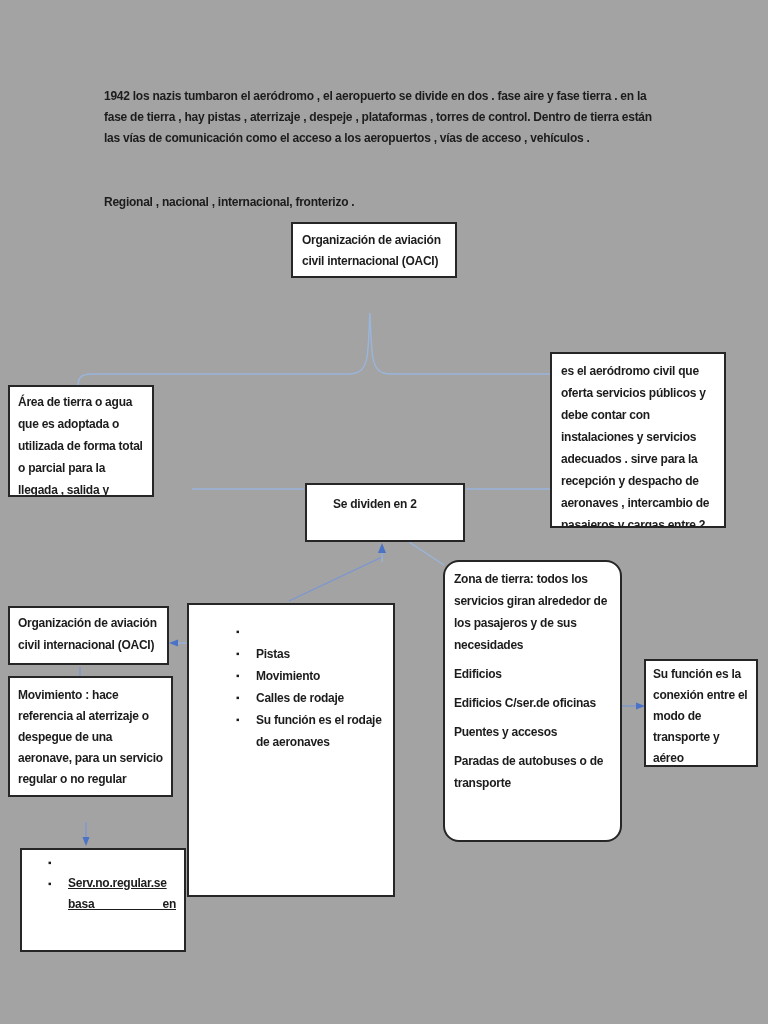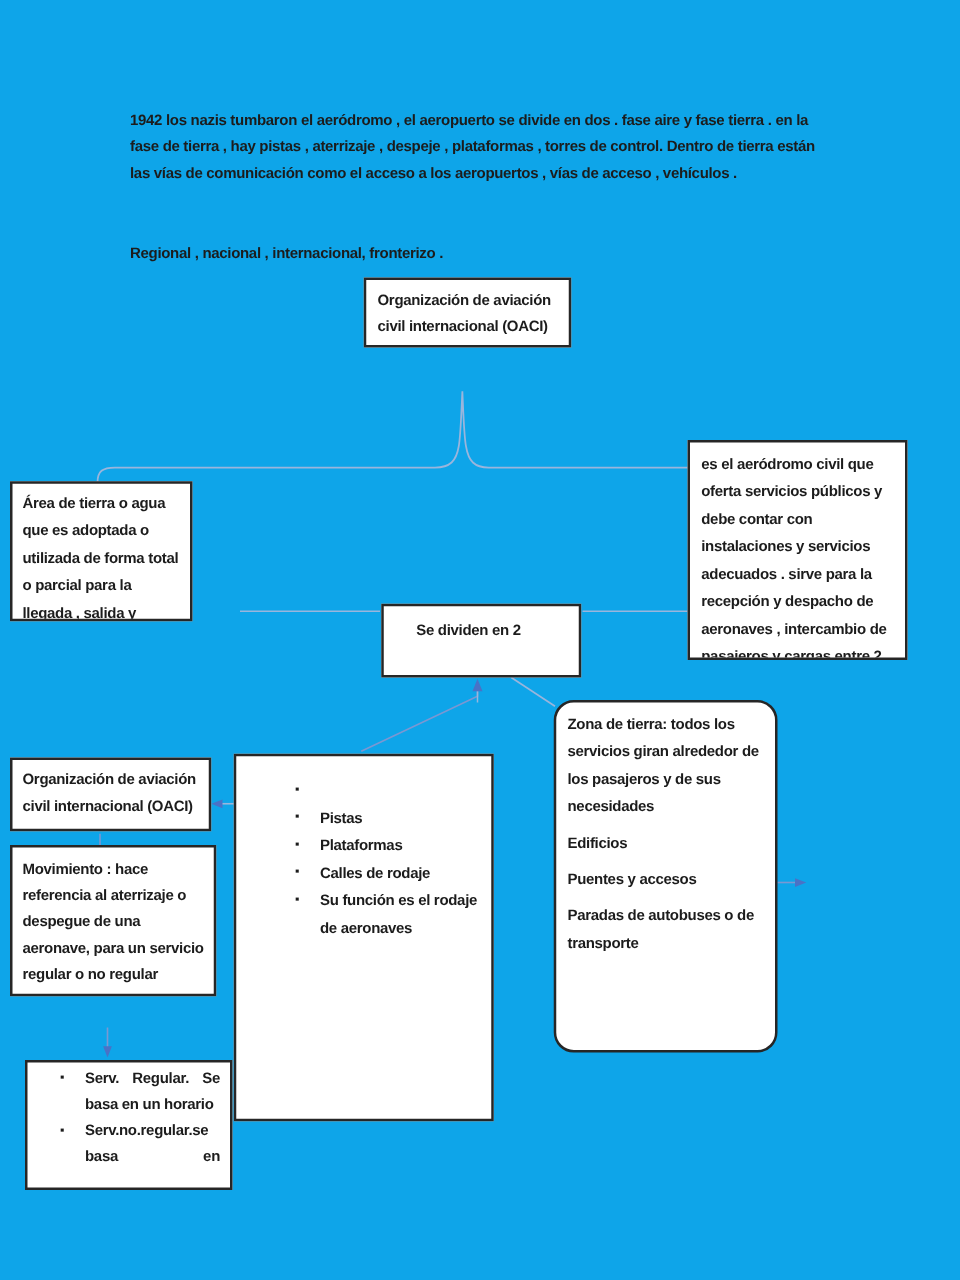--- a/index.html
+++ b/index.html
@@ -1,17 +1,17 @@
 <!DOCTYPE html>
 <html><head>
 <meta charset="utf-8">
 <style>
   html,body { margin:0; padding:0; background:#ffffff; }
   #page {
-    position:relative; width:768px; height:1024px; background:#0ea5e9;
+    position:relative; width:768px; height:1024px; background:#a3a3a3;
     font-family:"Liberation Sans", sans-serif; color:#1c1c1c; overflow:hidden;
   }
   .intro {
     position:absolute; left:104px; width:560px;
     font-size:12px; font-weight:bold; line-height:21px; letter-spacing:-0.25px;
   }
   .box {
     position:absolute; box-sizing:border-box; background:#ffffff;
     border:2px solid #262626; font-weight:bold; font-size:12px;
     line-height:22px; letter-spacing:-0.25px; overflow:hidden; z-index:2;
@@ -19,21 +19,21 @@
   .pad-a { padding:6px 9px; }
   .pad-b { padding:4px 8px; }
   svg.connectors { position:absolute; left:0; top:0; z-index:1; }
   .bullet-row { display:flex; }
   .bullet-marker { width:20px; flex:0 0 20px; font-size:10px; line-height:22px; text-align:left; }
   .za-bullets { margin-top:10px; padding-left:38px; }
   .zt-item { margin-top:7px; }
   .zt-para { margin:0 0 7px 0; }
   .sv-bullets { padding-left:26px; padding-top:2px; }
   .sv-text { text-align:justify; line-height:21px; }
-  .justify-last { text-align-last:justify; }
+  .justify-last { text-align-last:justify;text-decoration:underline; }
   .za-text { line-height:22px; }
 </style>
 </head>
 <body>
 
 <div id="page">
 
   <svg class="connectors" width="768" height="1024">
 
     <path d="M 78 386 C 78 377 82 374 92 374 L 348 374 C 360 374 365 369 367 357 C 368.5 349 369 331 369.9 313 C 370.7 331 371.2 349 372.8 357 C 374.8 369 379.5 374 391 374 L 551 374" fill="none" stroke="#9ab5dc" stroke-width="1.4"></path>
@@ -92,45 +92,48 @@
     <div class="za-bullets">
       <div class="bullet-row">
         <span class="bullet-marker">▪</span>
       </div>
       <div class="bullet-row">
         <span class="bullet-marker">▪</span>
         <span>Pistas</span>
       </div>
       <div class="bullet-row">
         <span class="bullet-marker">▪</span>
-        <span>Plataformas</span>
+        <span>Movimiento</span>
       </div>
       <div class="bullet-row">
         <span class="bullet-marker">▪</span>
         <span>Calles de rodaje</span>
       </div>
       <div class="bullet-row">
         <span class="bullet-marker">▪</span>
         <span>Su función es el rodaje de aeronaves</span>
       </div>
     </div>
   </div>
 
   <div class="box pad-a" style="left:443px; top:560px; width:179px; height:282px;border-radius:16px;">
     <p class="zt-para">Zona de tierra: todos los servicios giran alrededor de los pasajeros y de sus necesidades</p>
     <div class="zt-item">Edificios</div>
+    <div class="zt-item">Edificios C/ser.de oficinas</div>
     <div class="zt-item">Puentes y accesos</div>
     <div class="zt-item">Paradas de autobuses o de transporte</div>
   </div>
 
+  <div class="box" style="left:644px; top:659px; width:114px; height:108px; padding:3px 7px; line-height:21px;">
+    <span>Su función es la conexión entre el modo de transporte y aéreo</span>
+  </div>
 
   <div class="box sv-bullets" style="left:20px; top:848px; width:166px; height:104px; padding-right:8px;">
     <div class="bullet-row">
       <span class="bullet-marker" style="line-height:21px;">▪</span>
-      <span class="sv-text" style="flex:1;">Serv. Regular. Se basa en un horario</span>
     </div>
     <div class="bullet-row">
       <span class="bullet-marker" style="line-height:21px;">▪</span>
       <span class="sv-text justify-last" style="flex:1;">Serv.no.regular.se basa en</span>
     </div>
   </div>
 
 </div>
 
 </body></html>

